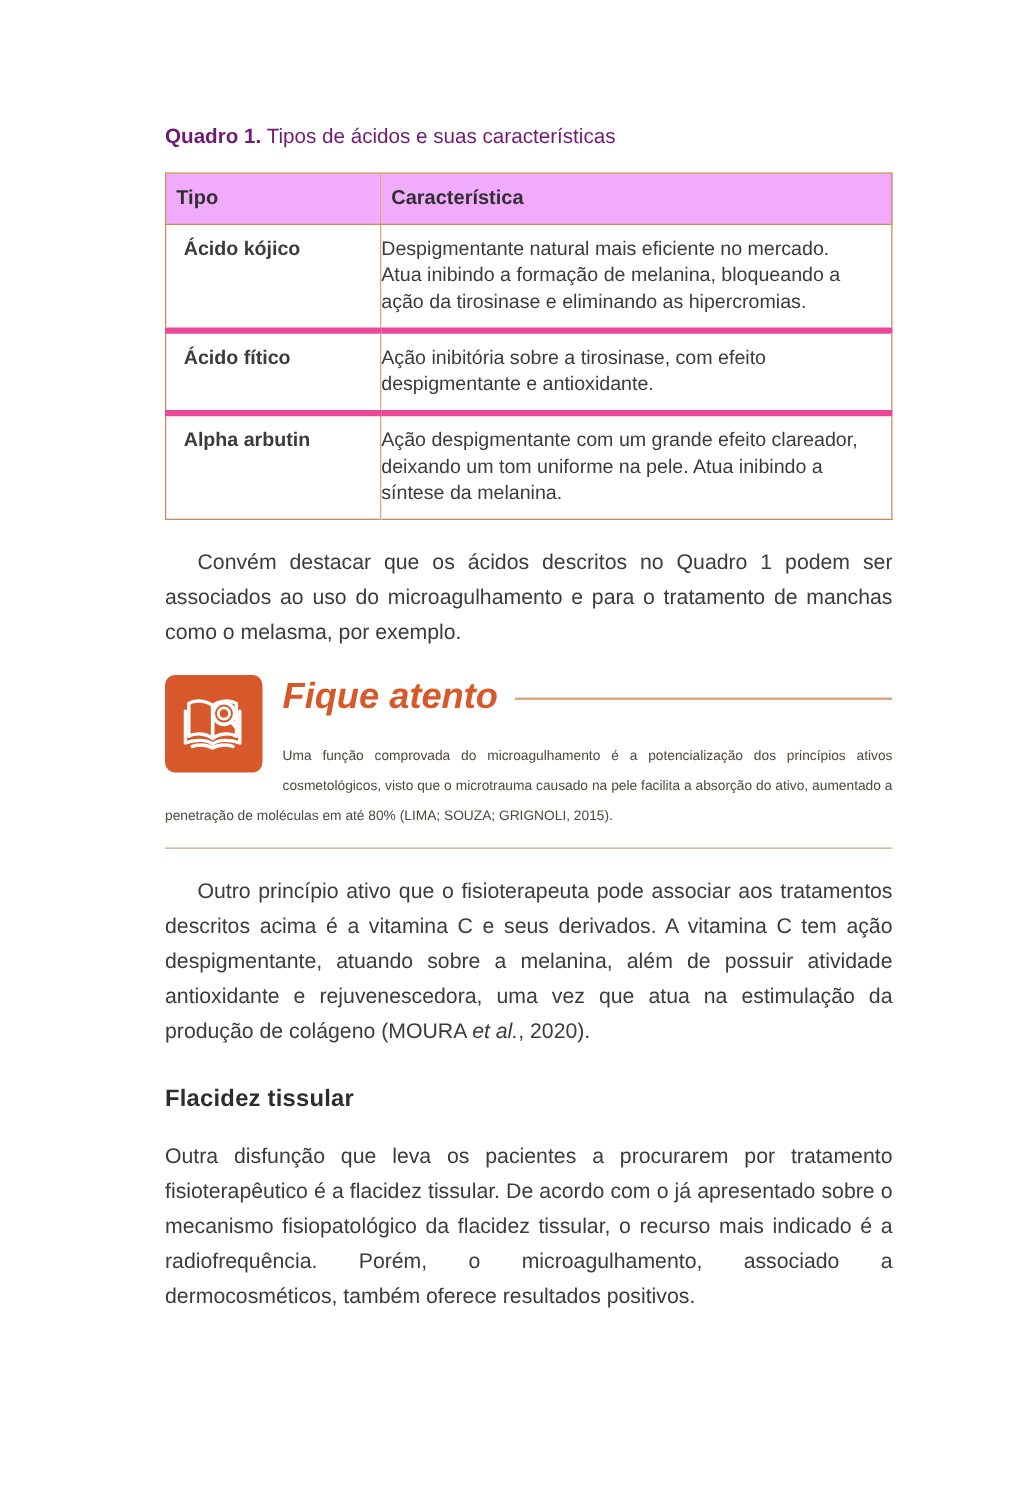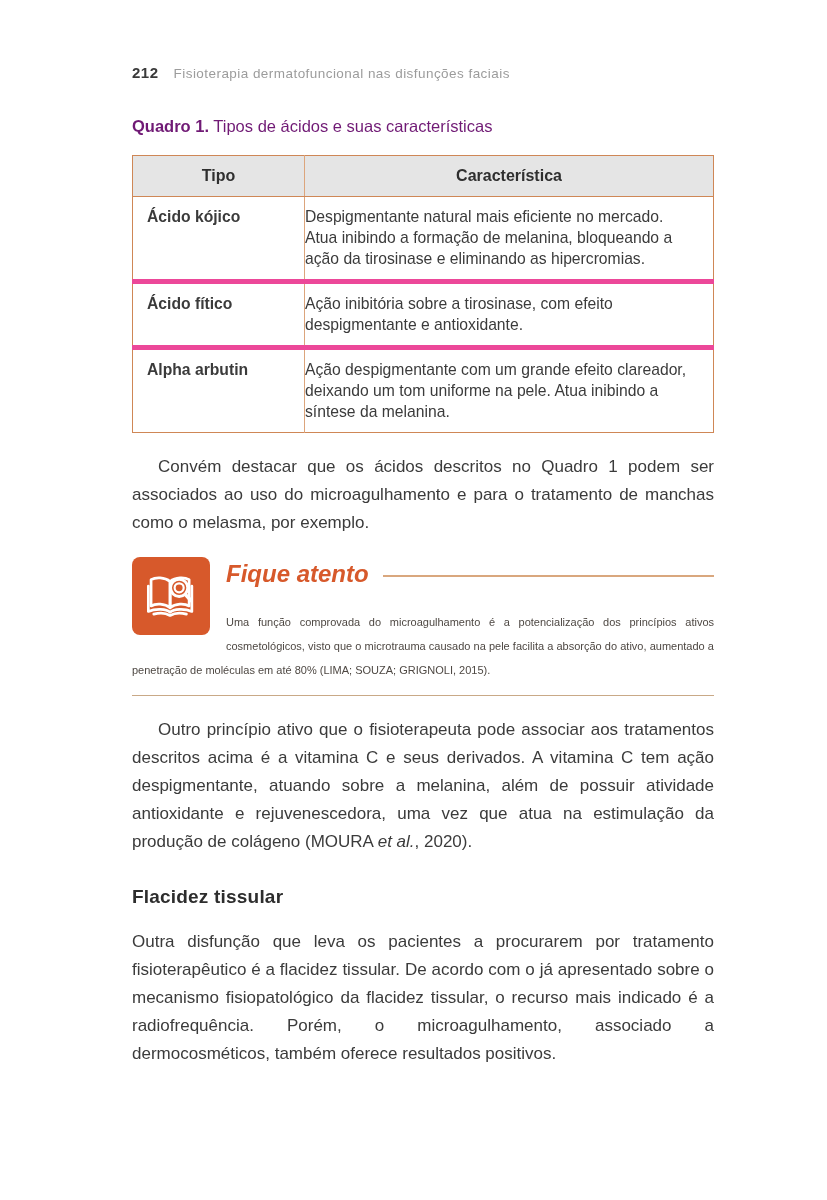--- a/index.html
+++ b/index.html
@@ -35,25 +35,25 @@
   .caption .cap-label { font-weight: bold; }
 
   
   table.acids {
     margin-top: 19px;
     width: 100%;
     border-collapse: collapse;
     border: 1px solid #cf8756;
   }
   table.acids th {
-    background: #e5e5e5;
+    background: #f0abfc;
     font-size: 16px;
     font-weight: bold;
     color: #2f2f2f;
-    text-align: center;
+    text-align: left;
     padding: 11px 8px;
     border-bottom: 1px solid #cf8756;
   }
   table.acids td {
     font-size: 15.7px;
     line-height: 21px;
     vertical-align: top;
     padding: 9px 14px 10px 0;
     color: #3b3b3b;
   }
@@ -82,21 +82,21 @@
     margin-right: 16px;
     margin-bottom: 7px;
     display: flex; align-items: center; justify-content: center;
   }
   .callout-title-row {
     overflow: hidden;
     display: flex; align-items: center;
     height: 34px;
   }
   .callout-title {
-    font-size: 24px;
+    font-size: 29px;
     font-weight: bold;
     font-style: italic;
     color: #d7592b;
     white-space: nowrap;
   }
   .callout-title-rule {
     flex: 1;
     height: 2px;
     background: #d9a77e;
     margin-left: 14px;
@@ -124,24 +124,20 @@
     color: #2d2d2d;
     letter-spacing: 0.2px;
   }
 </style>
 </head>
 <body>
 
 <div class="page">
   <div class="content">
 
-    <div class="running-head">
-      <span class="page-num">212</span>
-      <span class="running-title">Fisioterapia dermatofuncional nas disfunções faciais</span>
-    </div>
 
     <div class="caption">
       <span class="cap-label">Quadro 1.</span>
       <span>Tipos de ácidos e suas características</span>
     </div>
 
     <table class="acids">
       <thead>
         <tr>
           <th>Tipo</th>

